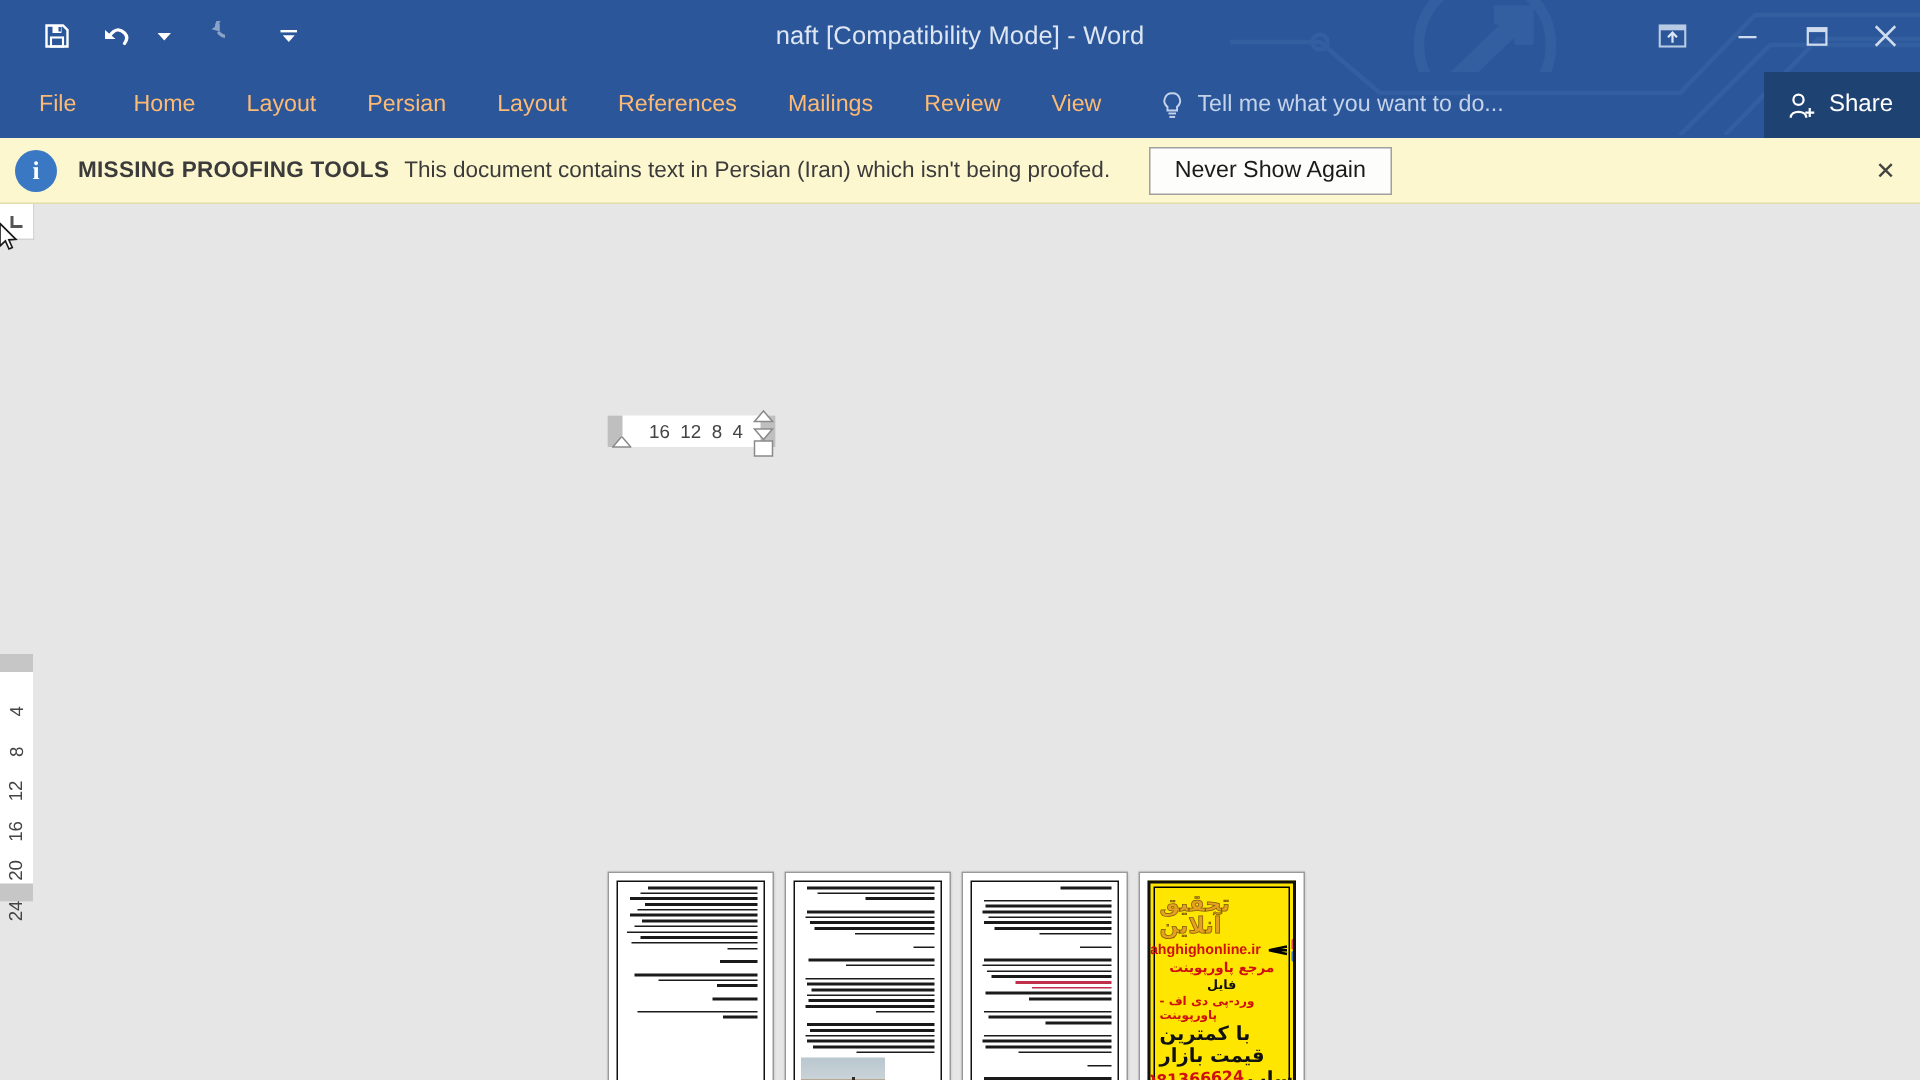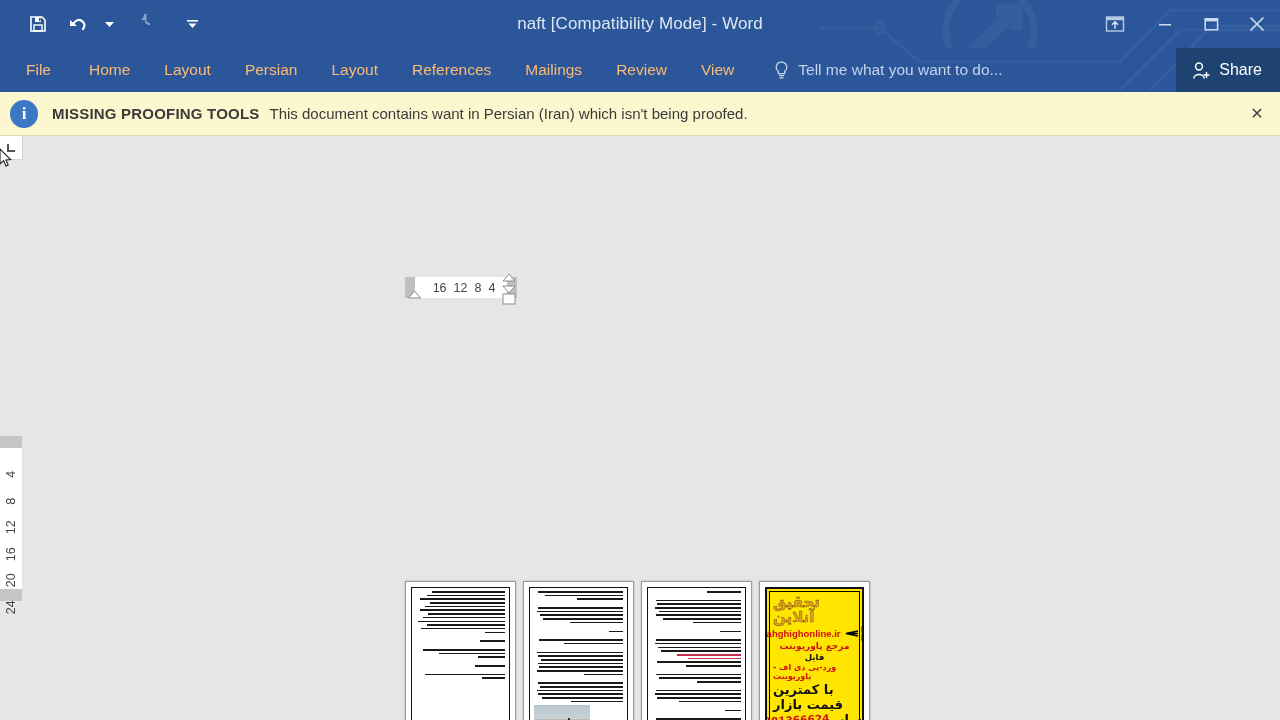--- a/index.html
+++ b/index.html
@@ -281,21 +281,22 @@
       <path d="M1.8 17.5 C1.8 12.2 12.2 12.2 12.2 17.5" fill="none" stroke="#fff" stroke-width="1.5"></path>
       <path d="M14.5 11 L14.5 17 M11.5 14 L17.5 14" stroke="#fff" stroke-width="1.5"></path>
     </svg>
     <span>Share</span>
   </div>
 </div>
 
 <div class="msgbar">
   <div class="msg-ico">i</div>
   <div class="msg-strong">MISSING PROOFING TOOLS</div>
-  <div class="msg-text">This document contains want in Persian (Iran) which isn't being proofed.</div>
+  <div class="msg-text">This document contains text in Persian (Iran) which isn't being proofed.</div>
+  <button class="never-btn">Never Show Again</button>
   <div class="msg-close">✕</div>
 </div>
 
 <div class="work">
 
   <div class="tabselect">
     <svg width="12" height="12" viewBox="0 0 12 12">
       <path d="M3 2 L3 9 L10 9" stroke="#555" stroke-width="2" fill="none"></path>
     </svg>
   </div>

